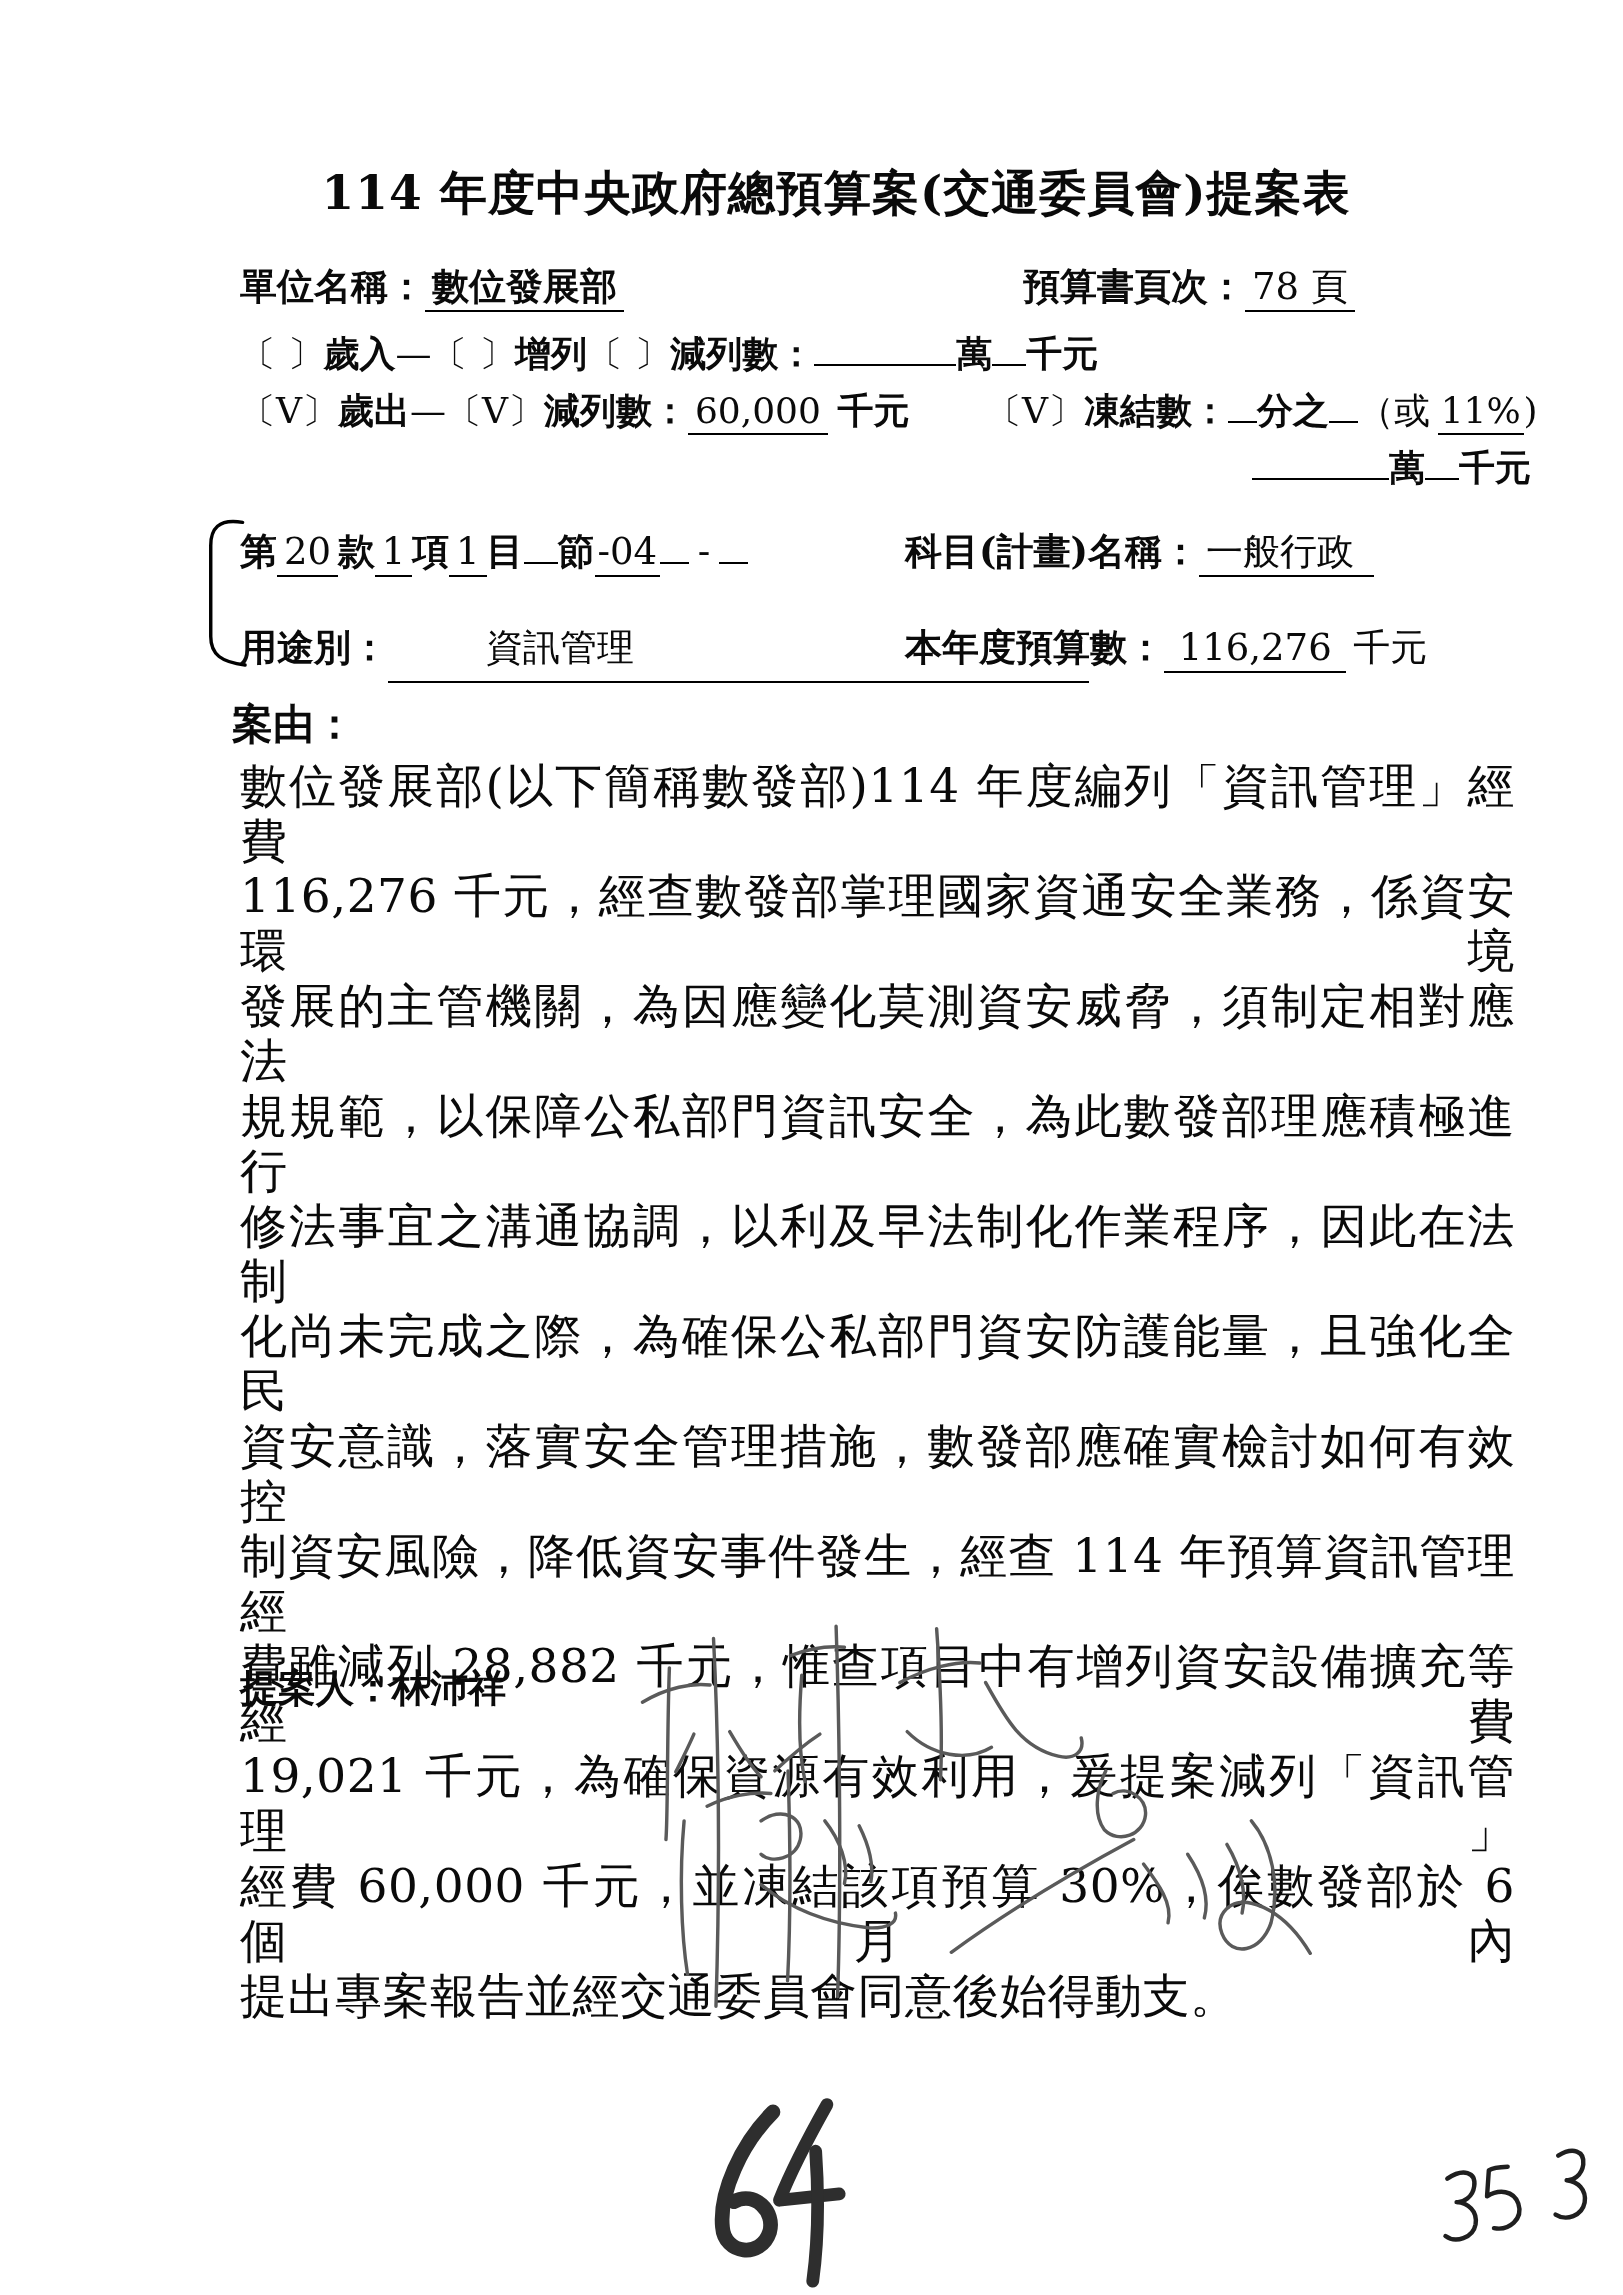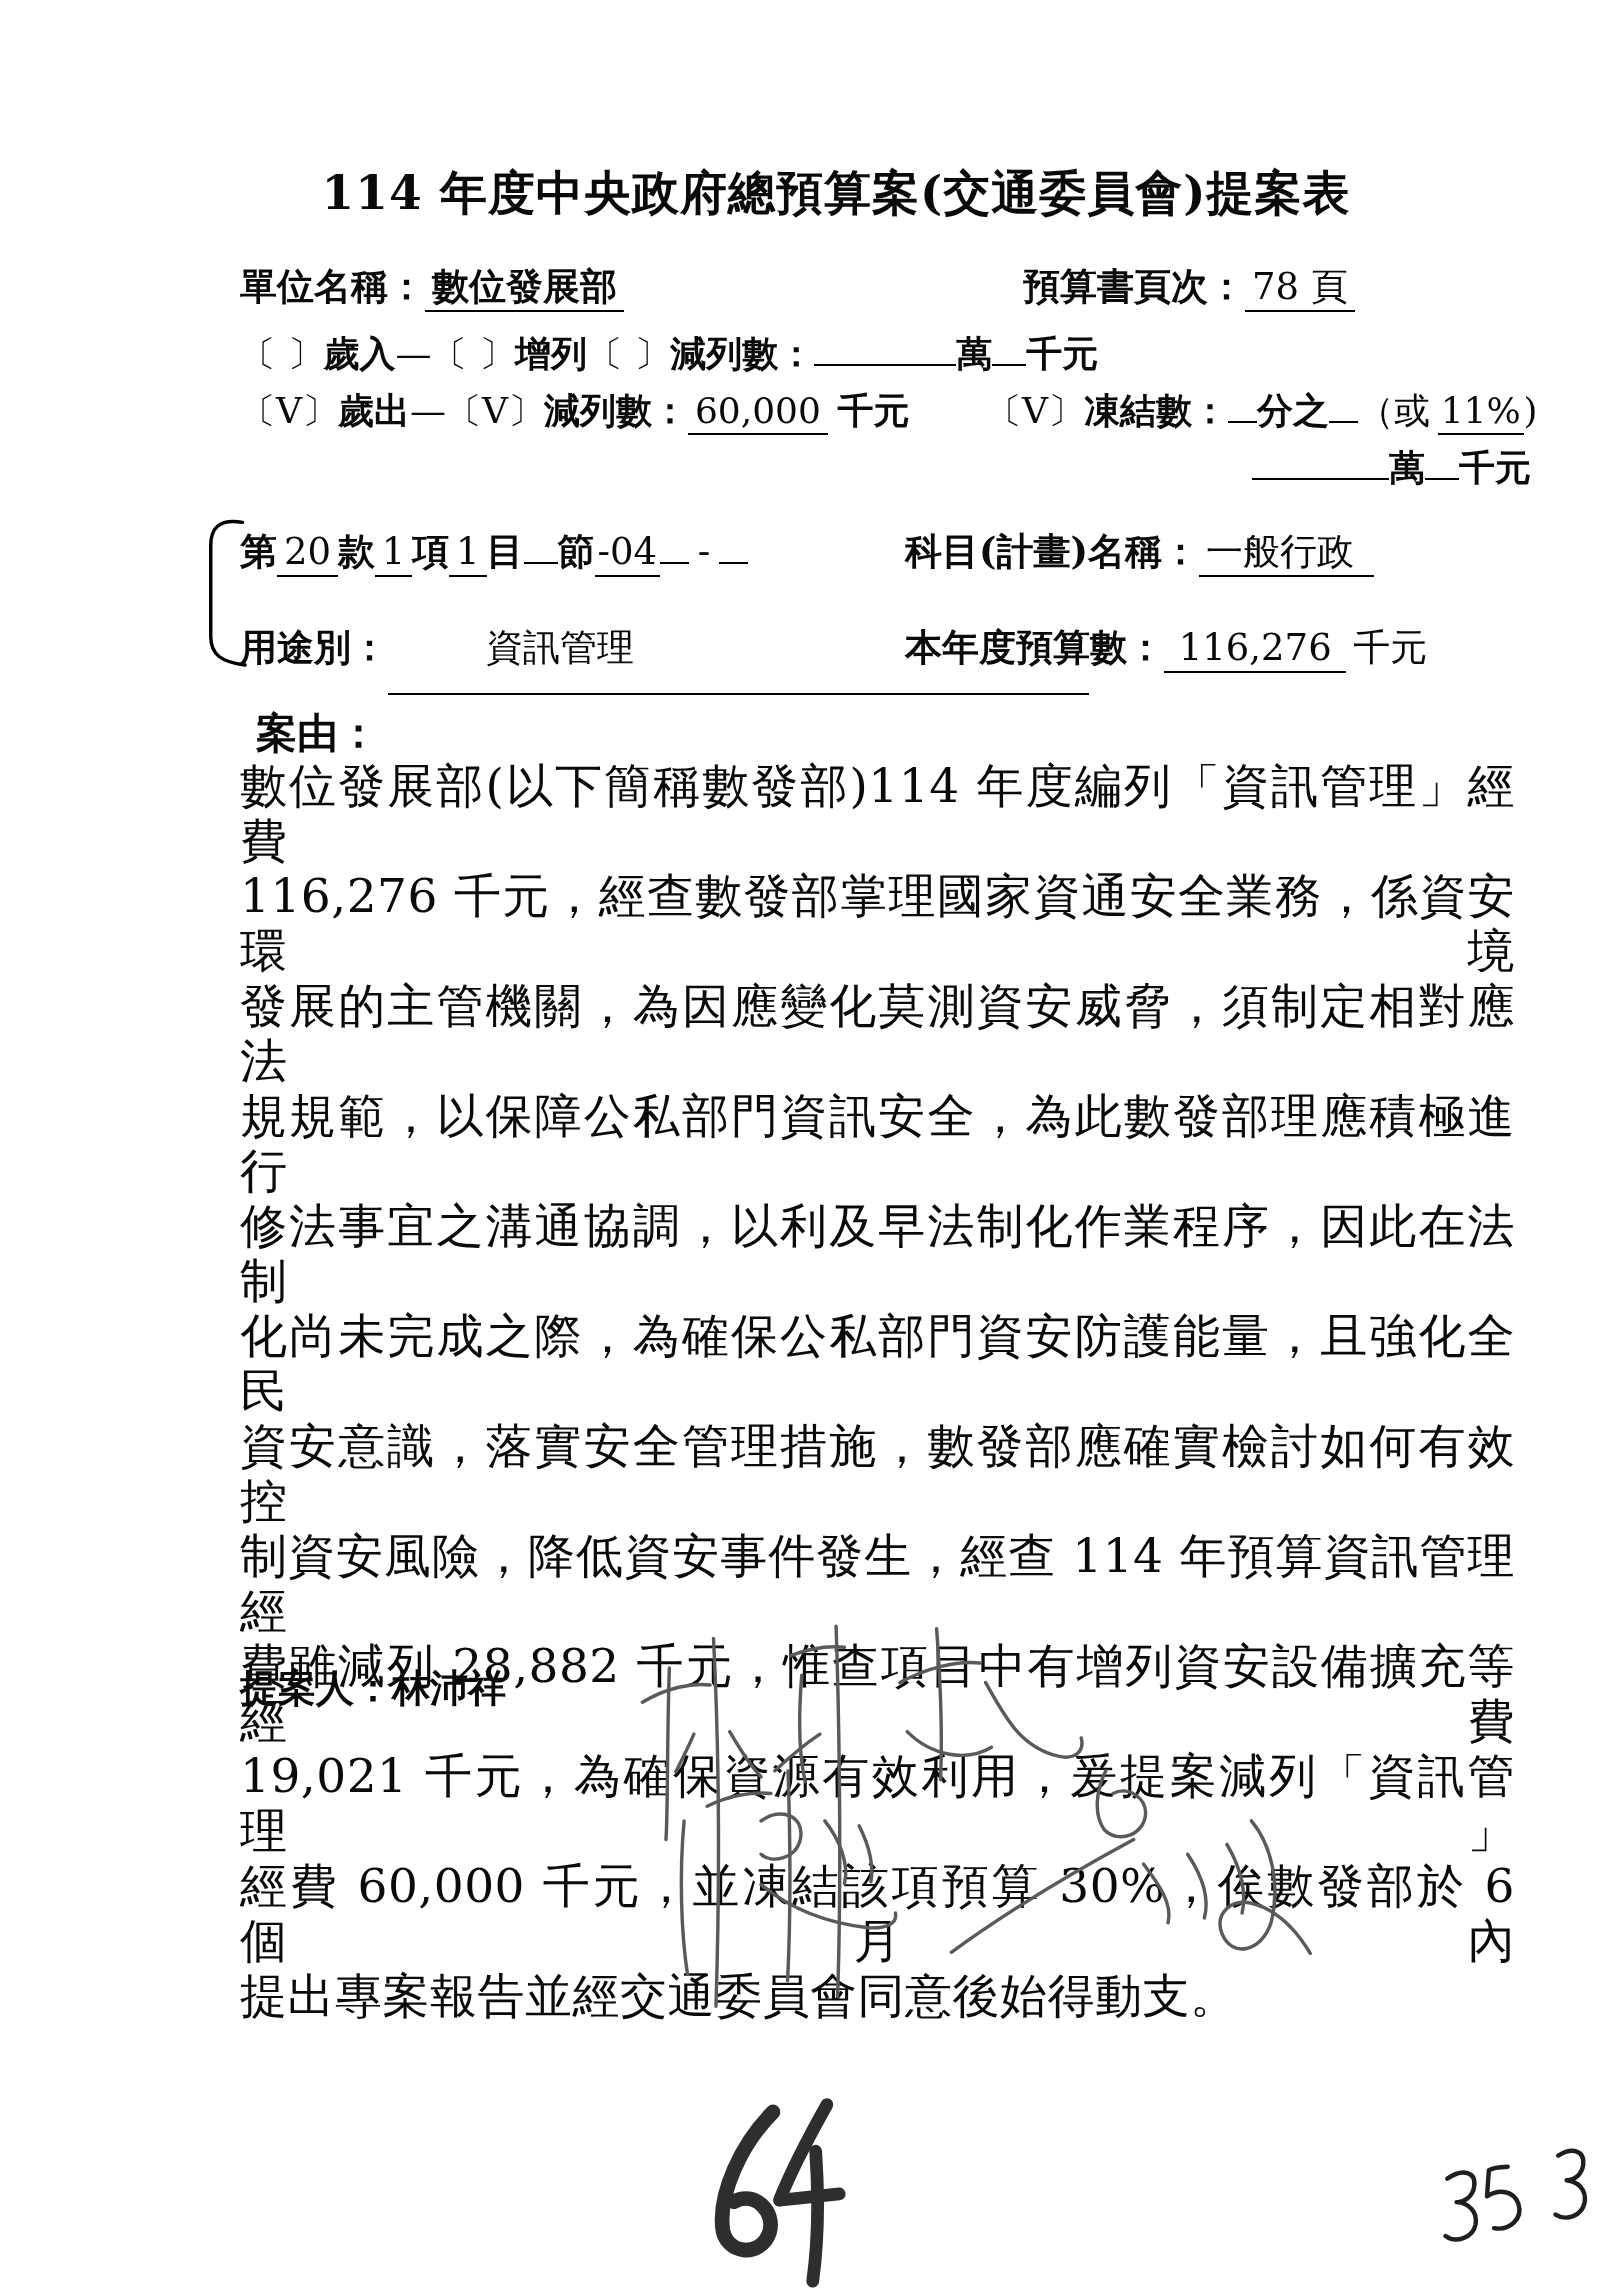--- a/index.html
+++ b/index.html
@@ -14,21 +14,21 @@
   .f76{font-size:37px;}
   .f74{font-size:36px;}
   .f84{font-size:41px;}
   .ul{border-bottom:2.9px solid #000;padding:0 6.9px 2px 6.9px;}
   .ul-tight{border-bottom:2.9px solid #000;padding:0 2.9px 2px 2.9px;}
   .blank{display:inline-block;border-bottom:2.9px solid #000;height:34px;vertical-align:baseline;}
   .w290{width:142px;}
   .w70{width:34px;}
   .w60{width:29px;}
   .w280{width:137px;}
-  .usage-ul{display:inline-block;border-bottom:2.9px solid #000;width:603px;padding:0 0 20px 98px;}
+  .usage-ul{display:inline-block;border-bottom:2.9px solid #000;width:603px;padding:0 0 8px 98px;}
   .case-body{position:absolute;left:240px;top:758px;width:1275px;}
   .case-line{font-size:47px;line-height:55px;text-align:justify;text-align-last:justify;letter-spacing:0.5px;}
   .case-line.last{text-align:center;text-align-last:left;}
   svg{position:absolute;overflow:visible;}
   .sig path{fill:none;stroke:#5a5a5a;stroke-width:7;stroke-linecap:round;stroke-linejoin:round;}
   .pg64 path{fill:none;stroke:#2e2e2e;stroke-linecap:round;stroke-linejoin:round;}
   .pg353{transform:rotate(-8deg);}
   .pg353 path{fill:none;stroke:#1f1f1f;stroke-width:9;stroke-linecap:round;stroke-linejoin:round;}
   .bracket path{fill:none;stroke:#000;stroke-width:7;stroke-linecap:round;}
   .gap{display:inline-block;}
@@ -73,21 +73,21 @@
     <span class="b">科目(計畫)名稱：</span><span class="ul" style="padding-right:19.6px;">一般行政</span>
   </div>
 
   <div class="abs f76" style="top:623px;left:240px;">
     <span class="b">用途別：</span><span class="usage-ul">資訊管理</span>
   </div>
   <div class="abs f76" style="top:623px;left:905px;text-align:right;">
     <span class="b">本年度預算數：</span><span class="ul" style="padding:0 14.7px 2px 14.7px;">116,276</span><span class="gap" style="width:6.9px;"></span><span>千元</span>
   </div>
 
-  <div class="abs f84 b" style="top:697px;left:256px;margin-top:9px;">案由：</div>
+  <div class="abs f84 b" style="top:697px;left:232px;">案由：</div>
 
   <div class="case-body">
     <div class="case-line">數位發展部(以下簡稱數發部)114 年度編列「資訊管理」經費</div>
     <div class="case-line">116,276 千元，經查數發部掌理國家資通安全業務，係資安環境</div>
     <div class="case-line">發展的主管機關，為因應變化莫測資安威脅，須制定相對應法</div>
     <div class="case-line">規規範，以保障公私部門資訊安全，為此數發部理應積極進行</div>
     <div class="case-line">修法事宜之溝通協調，以利及早法制化作業程序，因此在法制</div>
     <div class="case-line">化尚未完成之際，為確保公私部門資安防護能量，且強化全民</div>
     <div class="case-line">資安意識，落實安全管理措施，數發部應確實檢討如何有效控</div>
     <div class="case-line">制資安風險，降低資安事件發生，經查 114 年預算資訊管理經</div>

